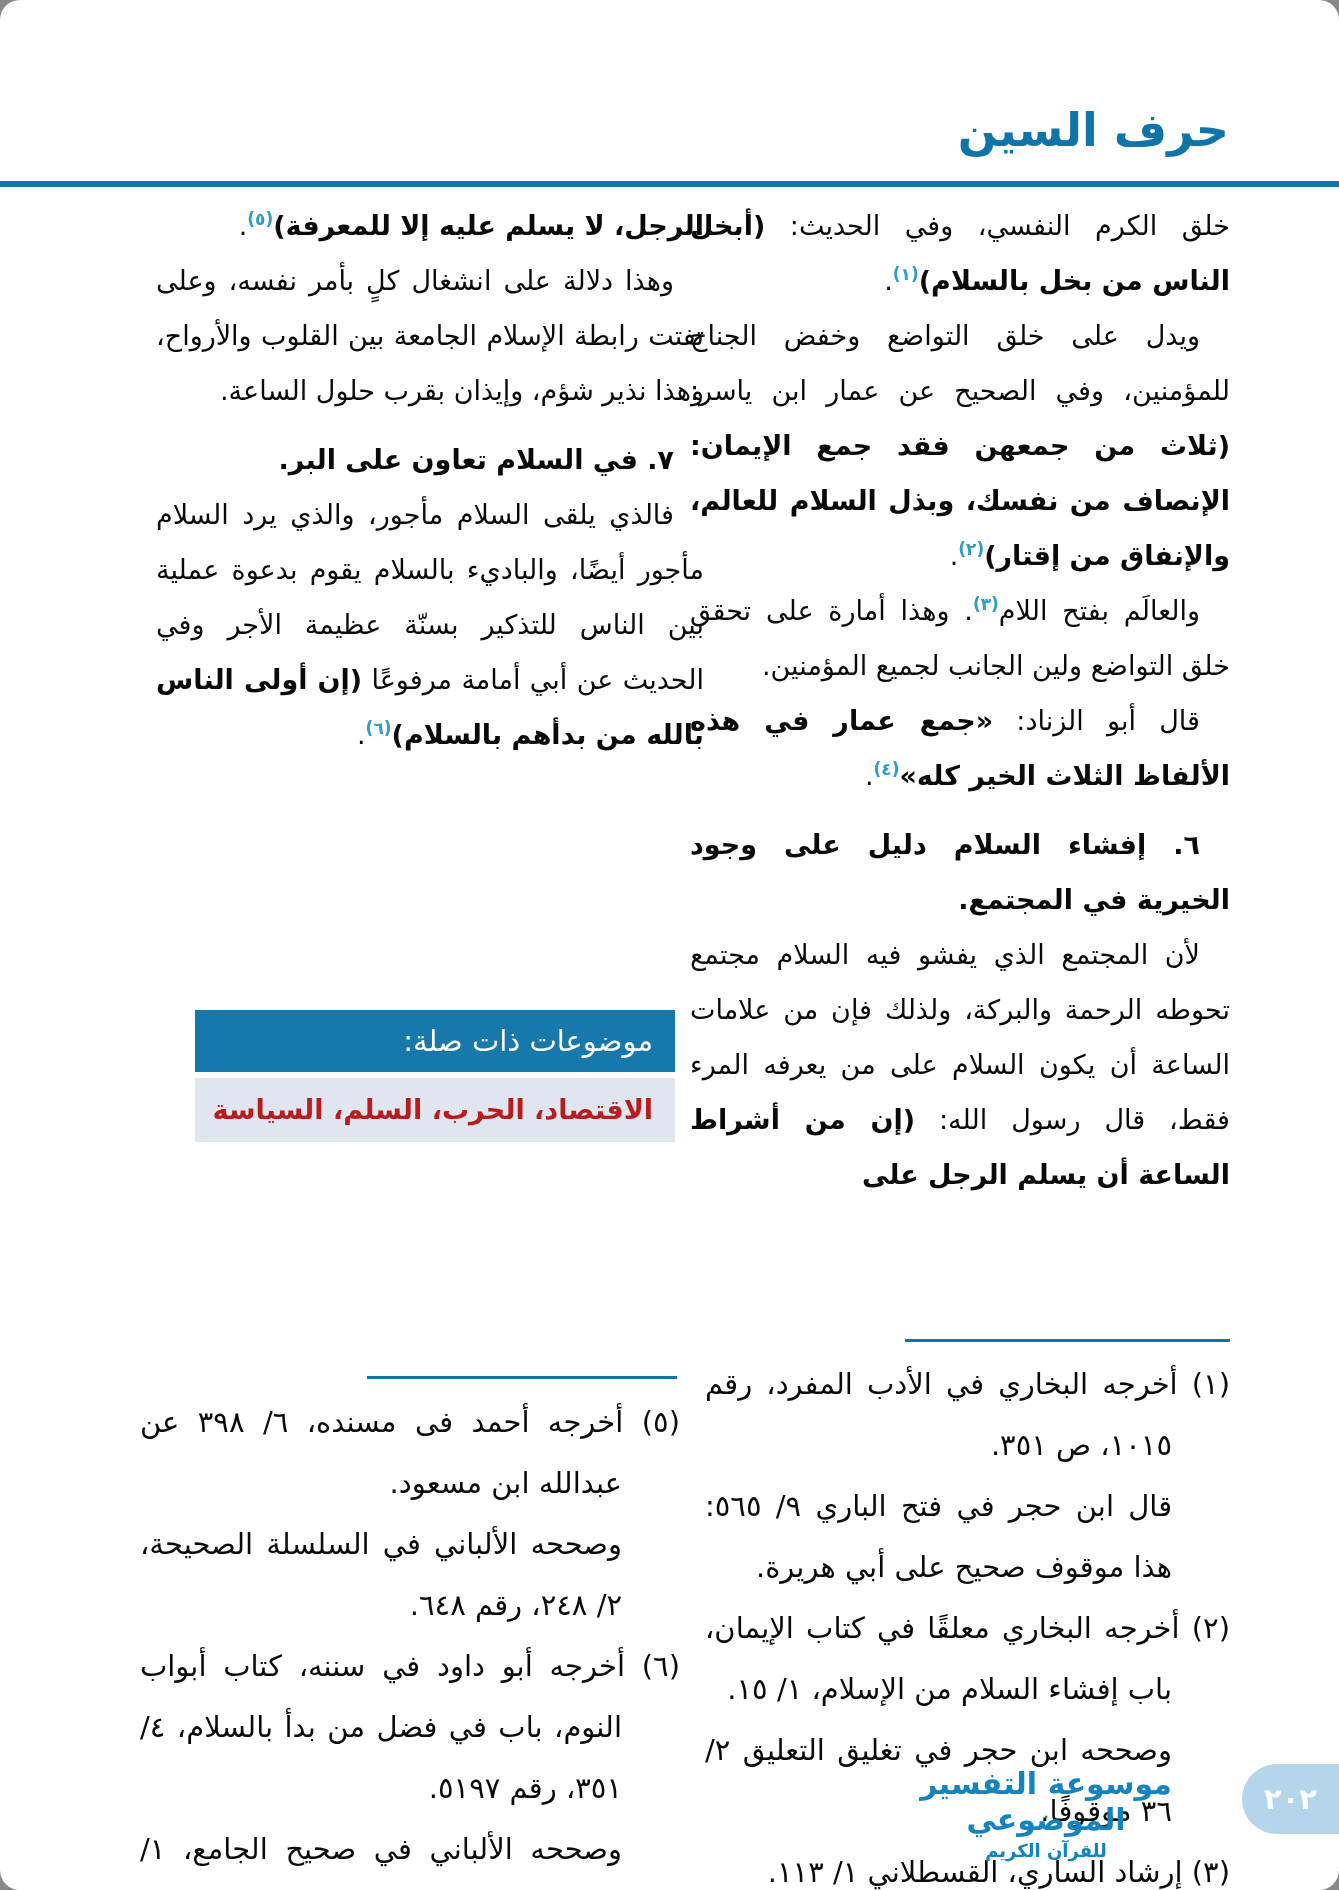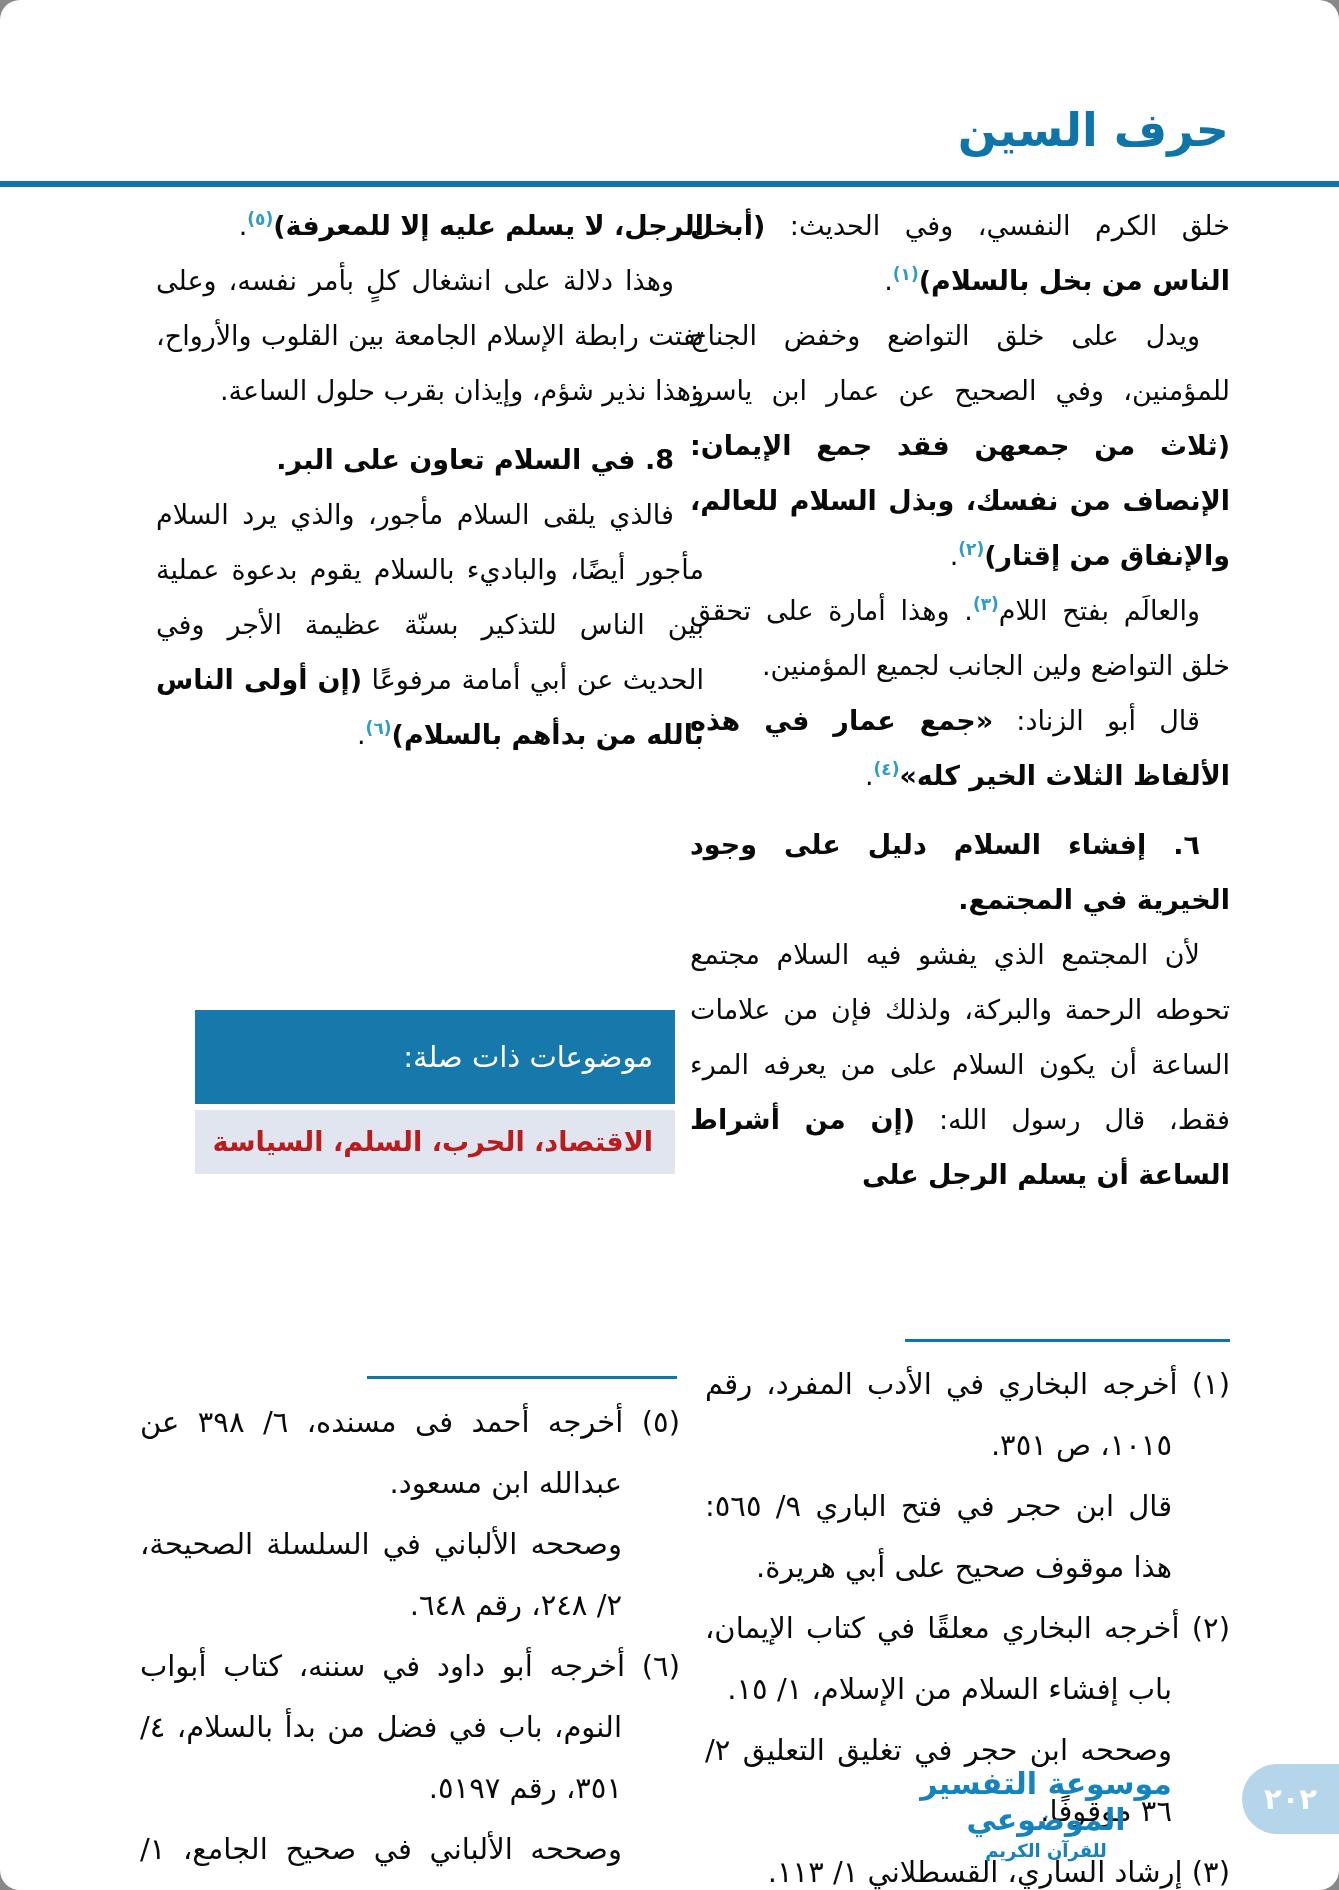--- a/index.html
+++ b/index.html
@@ -44,21 +44,21 @@
   .bold{font-weight:bold;}
   .fnref{
     color:var(--marker-blue);
     font-size:17px;font-weight:bold;
     vertical-align:super;line-height:0;
     letter-spacing:1px;
   }
   .related{position:absolute;left:195px;top:1010px;width:480px;}
   .related-header{
     background:var(--related-header-bg);color:#ffffff;
-    height:62px;line-height:62px;padding:16px 22px;
+    height:62px;line-height:62px;padding:0 22px;
     font-size:29px;
   }
   .related-body{
     background:var(--related-body-bg);color:#b91c1c;
     height:64px;line-height:64px;padding:0 22px;
     font-size:27px;font-weight:bold;margin-top:6px;
     white-space:nowrap;
   }
   .fnsep{position:absolute;height:3px;background:var(--accent-blue);}
   .fnsep-right{top:1339px;left:905px;width:325px;}
@@ -103,21 +103,21 @@
       <div class="para indent"><span>ويدل على خلق التواضع وخفض الجناح للمؤمنين، وفي الصحيح عن عمار ابن ياسر: </span><span class="bold">(ثلاث من جمعهن فقد جمع الإيمان: الإنصاف من نفسك، وبذل السلام للعالم، والإنفاق من إقتار)</span><sup class="fnref">(٢)</sup><span>.</span></div>
       <div class="para indent"><span>والعالَم بفتح اللام</span><sup class="fnref">(٣)</sup><span>. وهذا أمارة على تحقق خلق التواضع ولين الجانب لجميع المؤمنين.</span></div>
       <div class="para indent"><span>قال أبو الزناد: </span><span class="bold">«جمع عمار في هذه الألفاظ الثلاث الخير كله»</span><sup class="fnref">(٤)</sup><span>.</span></div>
       <div class="para heading indent"><span>٦. إفشاء السلام دليل على وجود الخيرية في المجتمع.</span></div>
       <div class="para indent"><span>لأن المجتمع الذي يفشو فيه السلام مجتمع تحوطه الرحمة والبركة، ولذلك فإن من علامات الساعة أن يكون السلام على من يعرفه المرء فقط، قال رسول الله: </span><span class="bold">(إن من أشراط الساعة أن يسلم الرجل على</span></div>
     </div>
 
   <div class="col col-left">
       <div class="para"><span class="bold">الرجل، لا يسلم عليه إلا للمعرفة)</span><sup class="fnref">(٥)</sup><span>.</span></div>
       <div class="para indent"><span>وهذا دلالة على انشغال كلٍ بأمر نفسه، وعلى تفتت رابطة الإسلام الجامعة بين القلوب والأرواح، وهذا نذير شؤم، وإيذان بقرب حلول الساعة.</span></div>
-      <div class="para heading indent"><span>8. في السلام تعاون على البر.</span></div>
+      <div class="para heading indent"><span>٧. في السلام تعاون على البر.</span></div>
       <div class="para indent"><span>فالذي يلقى السلام مأجور، والذي يرد السلام مأجور أيضًا، والباديء بالسلام يقوم بدعوة عملية بين الناس للتذكير بسنّة عظيمة الأجر وفي الحديث عن أبي أمامة مرفوعًا </span><span class="bold">(إن أولى الناس بالله من بدأهم بالسلام)</span><sup class="fnref">(٦)</sup><span>.</span></div>
     </div>
 
   <div class="related">
     <div class="related-header">موضوعات ذات صلة:</div>
     <div class="related-body">الاقتصاد، الحرب، السلم، السياسة</div>
   </div>
 
   <div class="fnsep fnsep-right"></div>
   <div class="fnsep fnsep-left"></div>

